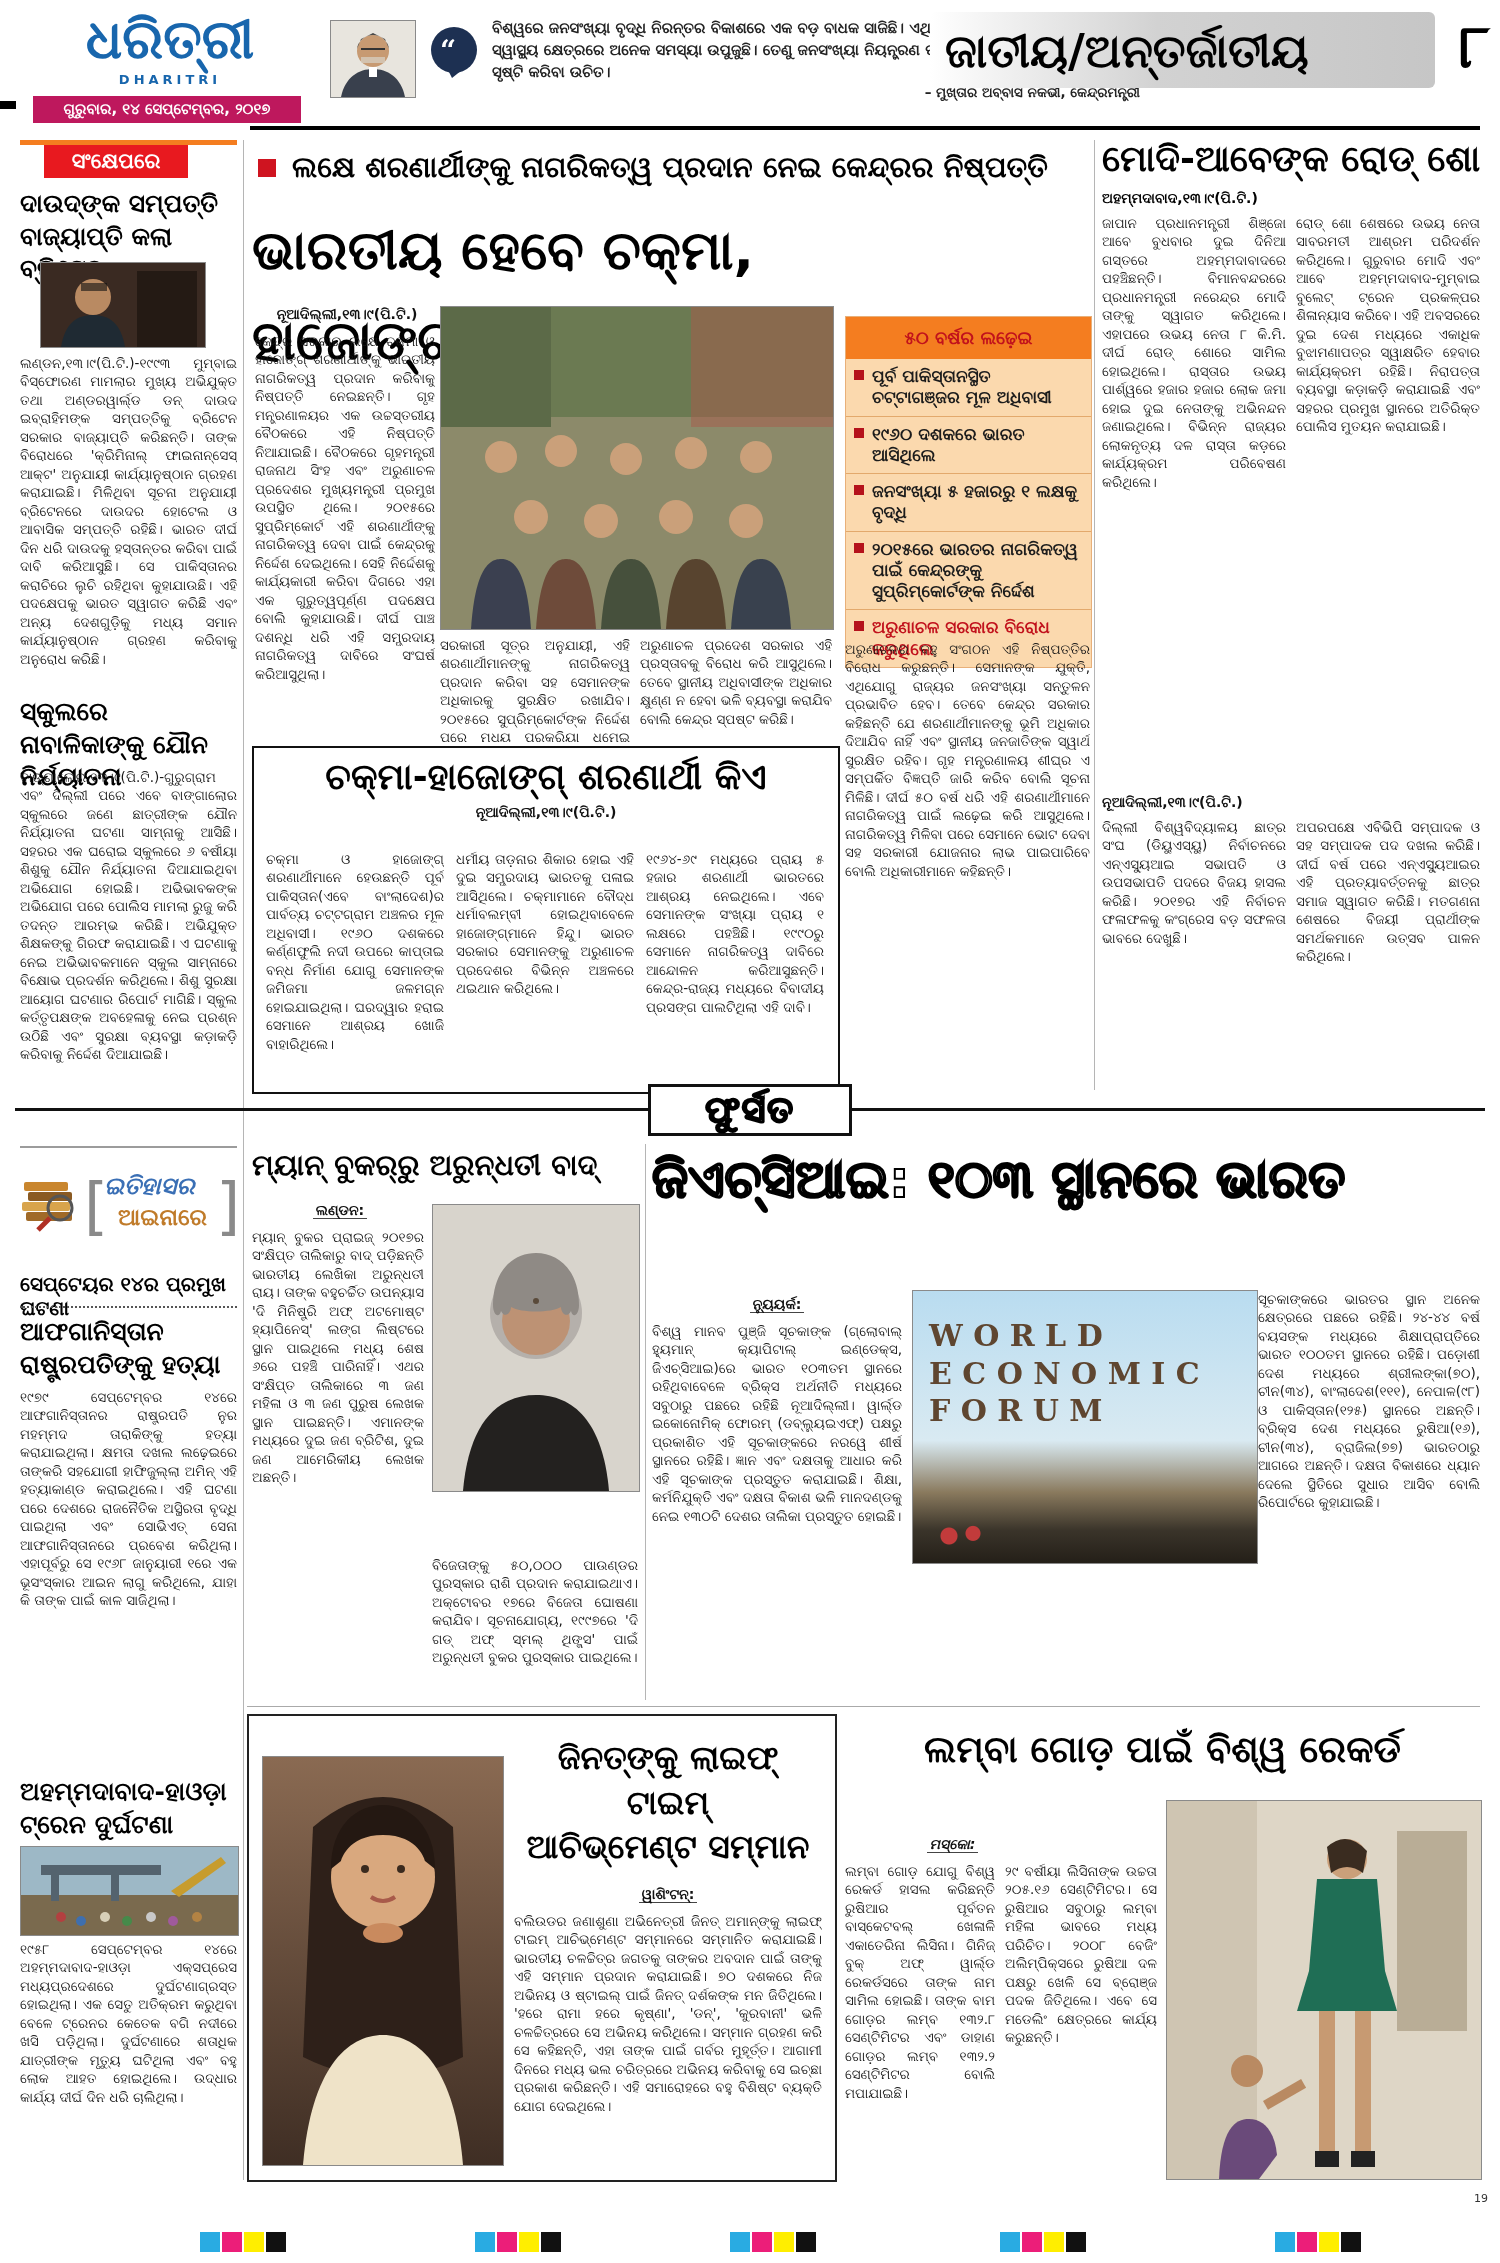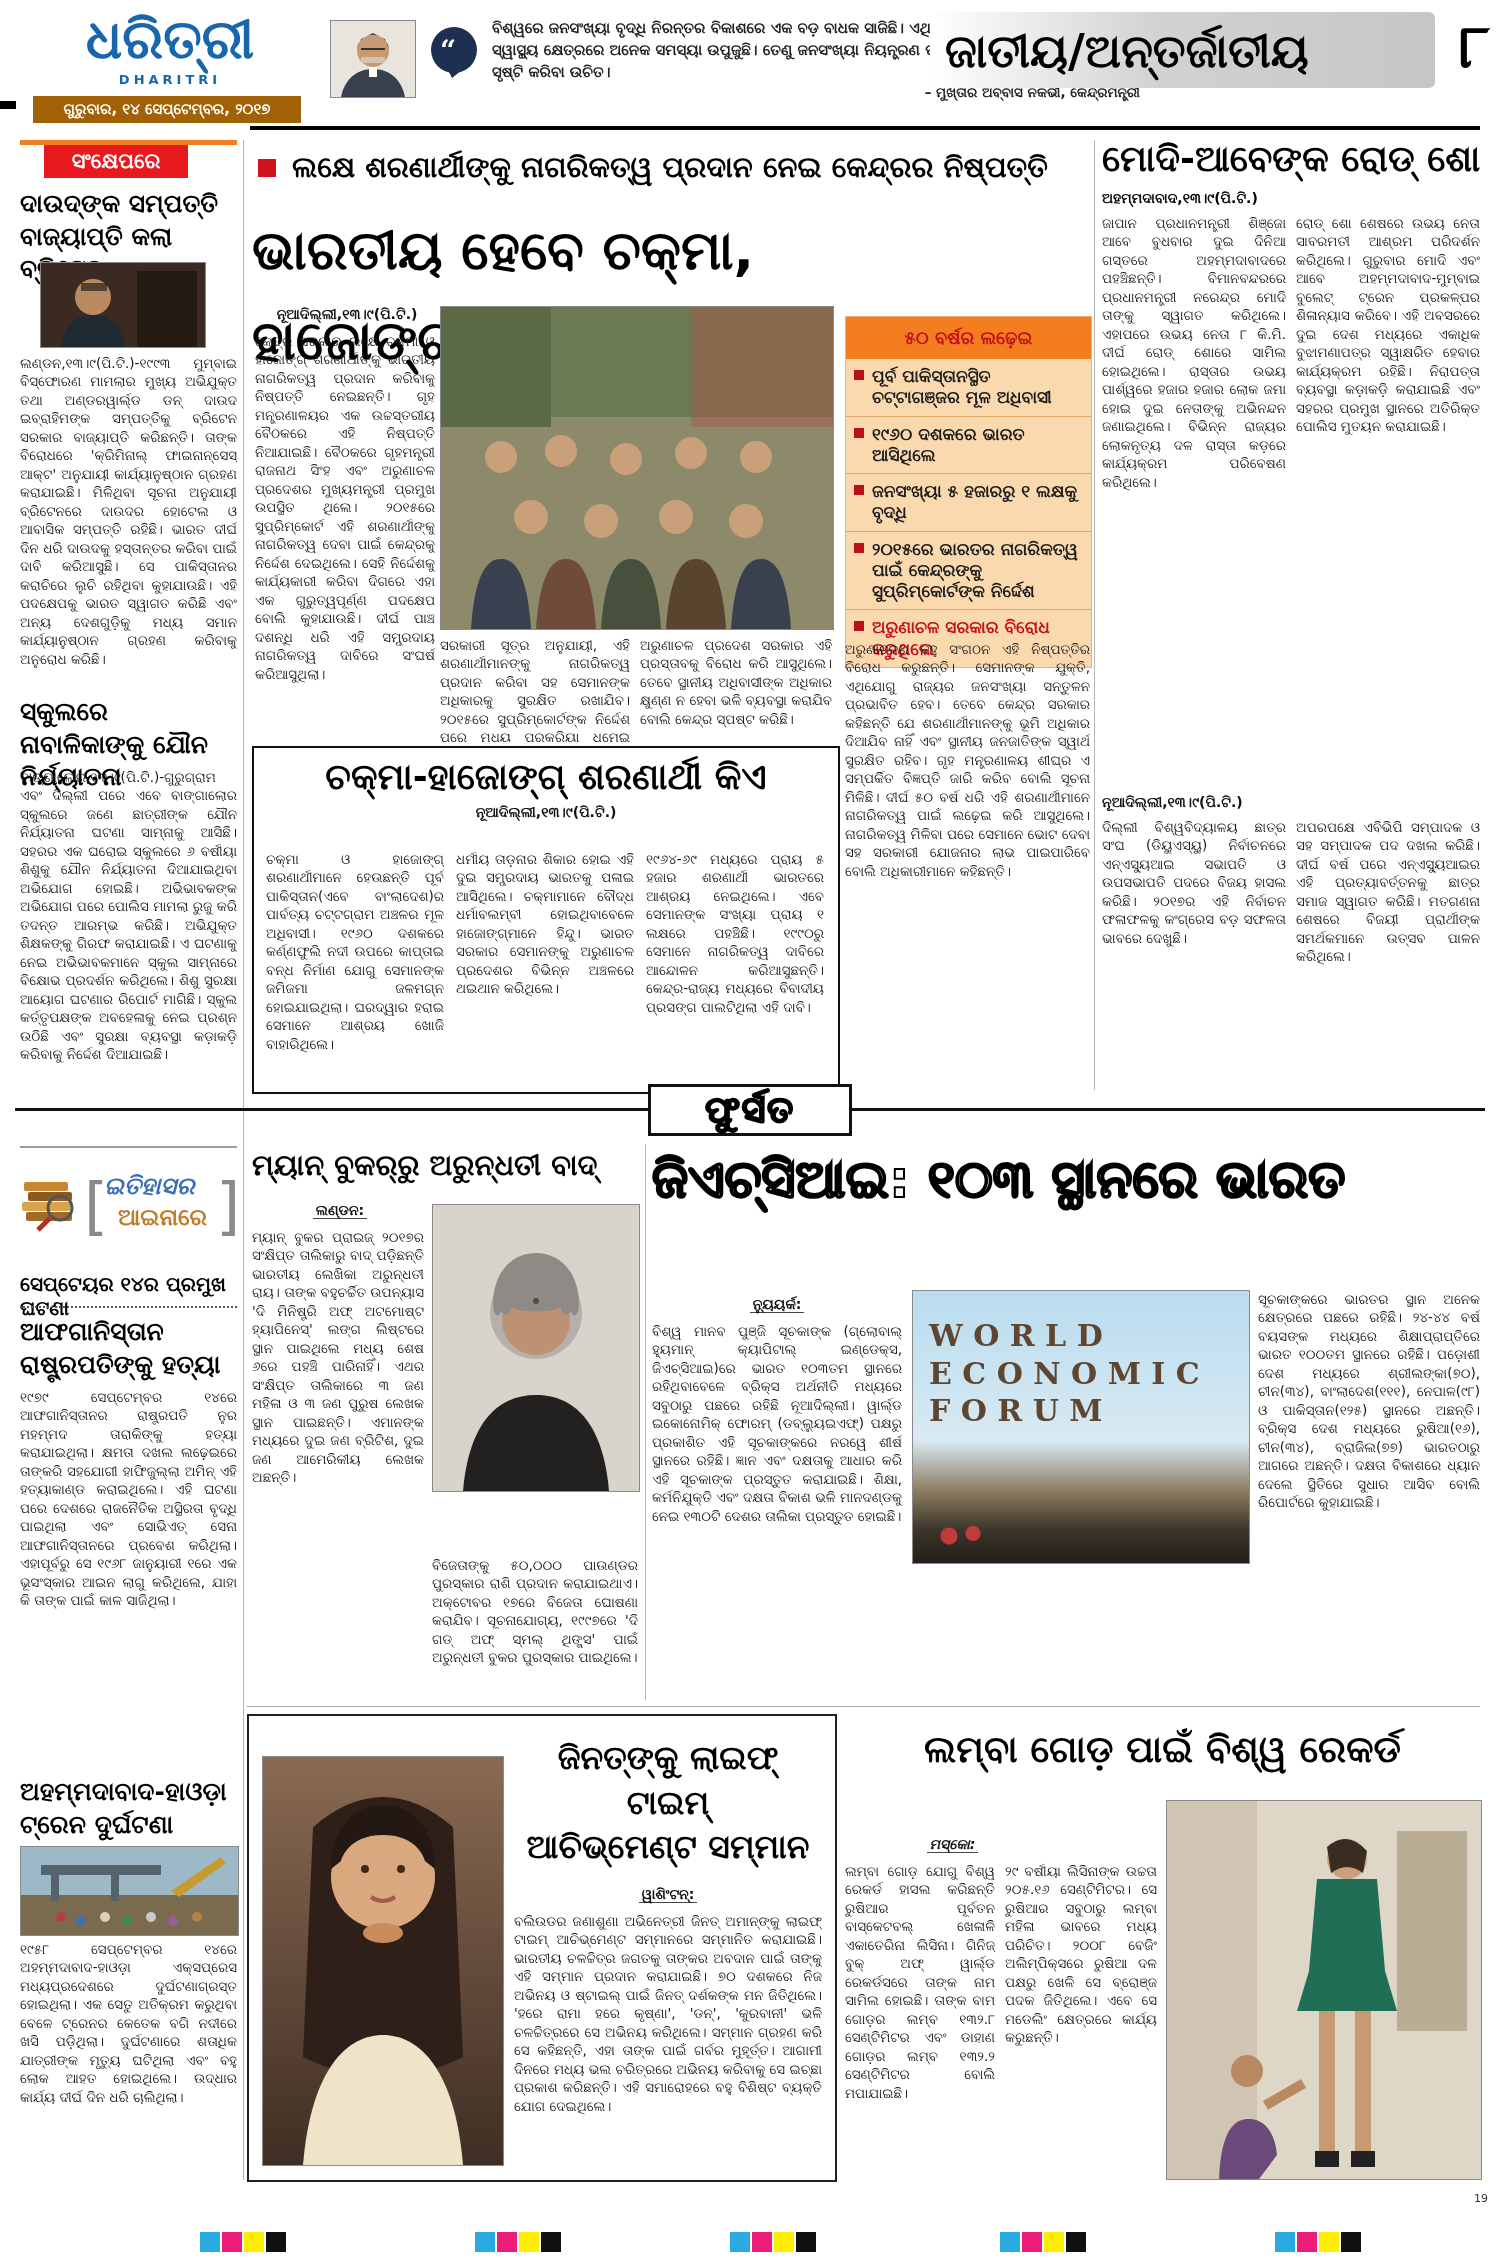--- a/index.html
+++ b/index.html
@@ -19,21 +19,21 @@
   .sq.c{background:#29abe2}.sq.m{background:#ec1e79}.sq.y{background:#ffee00}.sq.k{background:#111}
 </style>
 </head>
 <body>
 
 <div id="page">
 
   <div class="abs" style="left:60px;top:8px;width:220px;height:64px;text-align:center;font-size:54px;font-weight:bold;color:#1866ad;line-height:64px;">ଧରିତ୍ରୀ</div>
   <div class="abs" style="left:60px;top:72px;width:220px;height:16px;text-align:center;font-size:13px;font-weight:bold;color:#1866ad;letter-spacing:4px;">DHARITRI</div>
   <div class="abs" style="left:0px;top:101px;width:16px;height:8px;background:#000;"></div>
-  <div class="abs" style="left:33px;top:96px;width:268px;height:27px;background:#a16207;color:#fff;text-align:center;font-size:15px;font-weight:bold;line-height:27px;">ଗୁରୁବାର, ୧୪ ସେପ୍ଟେମ୍ବର, ୨୦୧୭</div>
+  <div class="abs" style="left:33px;top:96px;width:268px;height:27px;background:#be185d;color:#fff;text-align:center;font-size:15px;font-weight:bold;line-height:27px;">ଗୁରୁବାର, ୧୪ ସେପ୍ଟେମ୍ବର, ୨୦୧୭</div>
 
   <div class="photo" style="left:330px;top:20px;width:84px;height:76px;">
     <svg width="84" height="76" viewBox="0 0 84 76">
         <rect width="84" height="76" fill="#e8e5de"></rect>
         <circle cx="42" cy="30" r="16" fill="#c79a72"></circle>
         <path d="M42 14a16 16 0 0 1 16 14l-4-10-12-6-12 6-4 10a16 16 0 0 1 16-14z" fill="#4a4a4a"></path>
         <rect x="30" y="36" width="24" height="6" fill="#d9d3c8" opacity="0.7"></rect>
         <path d="M10 76c4-20 18-28 32-28s28 8 32 28z" fill="#39404d"></path>
         <rect x="38" y="46" width="8" height="10" fill="#fff"></rect>
         <line x1="30" y1="28" x2="54" y2="28" stroke="#333" stroke-width="2"></line>
@@ -206,21 +206,21 @@
   </div>
   <div class="body abs" style="left:252px;top:1228px;width:172px;height:470px;">ମ୍ୟାନ୍ ବୁକର ପ୍ରାଇଜ୍ ୨୦୧୭ର ସଂକ୍ଷିପ୍ତ ତାଲିକାରୁ ବାଦ୍ ପଡ଼ିଛନ୍ତି ଭାରତୀୟ ଲେଖିକା ଅରୁନ୍ଧତୀ ରାୟ। ତାଙ୍କ ବହୁଚର୍ଚ୍ଚିତ ଉପନ୍ୟାସ 'ଦି ମିନିଷ୍ଟ୍ରି ଅଫ୍ ଅଟମୋଷ୍ଟ ହ୍ୟାପିନେସ୍' ଲଙ୍ଗ ଲିଷ୍ଟରେ ସ୍ଥାନ ପାଇଥିଲେ ମଧ୍ୟ ଶେଷ ୬ରେ ପହଞ୍ଚି ପାରିନାହିଁ। ଏଥର ସଂକ୍ଷିପ୍ତ ତାଲିକାରେ ୩ ଜଣ ମହିଳା ଓ ୩ ଜଣ ପୁରୁଷ ଲେଖକ ସ୍ଥାନ ପାଇଛନ୍ତି। ଏମାନଙ୍କ ମଧ୍ୟରେ ଦୁଇ ଜଣ ବ୍ରିଟିଶ, ଦୁଇ ଜଣ ଆମେରିକୀୟ ଲେଖକ ଅଛନ୍ତି।</div>
   <div class="body abs" style="left:432px;top:1556px;width:206px;height:198px;">ବିଜେତାଙ୍କୁ ୫୦,୦୦୦ ପାଉଣ୍ଡର ପୁରସ୍କାର ରାଶି ପ୍ରଦାନ କରାଯାଇଥାଏ। ଅକ୍ଟୋବର ୧୭ରେ ବିଜେତା ଘୋଷଣା କରାଯିବ। ସୂଚନାଯୋଗ୍ୟ, ୧୯୯୭ରେ 'ଦି ଗଡ୍ ଅଫ୍ ସ୍ମଲ୍ ଥିଙ୍ଗ୍ସ' ପାଇଁ ଅରୁନ୍ଧତୀ ବୁକର ପୁରସ୍କାର ପାଇଥିଲେ।</div>
 
   <div class="vrule" style="left:645px;top:1144px;height:556px;"></div>
 
   <div class="abs outline-txt" style="left:652px;top:1144px;width:830px;font-size:52px;line-height:70px;">ଜିଏଚ୍‌ସିଆଇ: ୧୦୩ ସ୍ଥାନରେ ଭାରତ</div>
   <div class="dl abs" style="left:652px;top:1296px;width:250px;"><u>ନ୍ୟୁୟର୍କ:</u></div>
   <div class="body abs" style="left:652px;top:1322px;width:250px;height:376px;">ବିଶ୍ୱ ମାନବ ପୁଞ୍ଜି ସୂଚକାଙ୍କ (ଗ୍ଲୋବାଲ୍ ହ୍ୟୁମାନ୍ କ୍ୟାପିଟାଲ୍ ଇଣ୍ଡେକ୍ସ, ଜିଏଚ୍‌ସିଆଇ)ରେ ଭାରତ ୧୦୩ତମ ସ୍ଥାନରେ ରହିଥିବାବେଳେ ବ୍ରିକ୍ସ ଅର୍ଥନୀତି ମଧ୍ୟରେ ସବୁଠାରୁ ପଛରେ ରହିଛି ନୂଆଦିଲ୍ଲୀ। ୱାର୍ଲ୍ଡ ଇକୋନୋମିକ୍ ଫୋରମ୍ (ଡବ୍ଲ୍ୟୁଇଏଫ୍) ପକ୍ଷରୁ ପ୍ରକାଶିତ ଏହି ସୂଚକାଙ୍କରେ ନରୱେ ଶୀର୍ଷ ସ୍ଥାନରେ ରହିଛି। ଜ୍ଞାନ ଏବଂ ଦକ୍ଷତାକୁ ଆଧାର କରି ଏହି ସୂଚକାଙ୍କ ପ୍ରସ୍ତୁତ କରାଯାଇଛି। ଶିକ୍ଷା, କର୍ମନିଯୁକ୍ତି ଏବଂ ଦକ୍ଷତା ବିକାଶ ଭଳି ମାନଦଣ୍ଡକୁ ନେଇ ୧୩୦ଟି ଦେଶର ତାଲିକା ପ୍ରସ୍ତୁତ ହୋଇଛି।</div>
 
-  <div class="photo" style="left:912px;top:1290px;width:336px;height:272px;">
+  <div class="photo" style="left:912px;top:1290px;width:336px;height:272px;padding-left:8px;">
     <div style="position:absolute;inset:0;background:linear-gradient(to bottom,#b9dcf0 0%,#d9eaf2 55%,#8a7a5e 74%,#3a342a 88%,#241f18 100%);"></div>
     <div style="position:absolute;left:16px;top:26px;font-family:'DejaVu Serif',serif;font-weight:bold;color:#5f4630;font-size:30px;line-height:1.25;">
       <div>W O R L D</div>
       <div>E C O N O M I C</div>
       <div>F O R U M</div>
     </div>
     <div style="position:absolute;left:18px;bottom:14px;width:60px;height:26px;background:radial-gradient(circle at 30% 50%, #c23b3b 0 8px, transparent 9px),radial-gradient(circle at 70% 40%, #c23b3b 0 7px, transparent 8px);"></div>
   </div>
   <div class="body abs" style="left:1258px;top:1290px;width:222px;height:408px;">ସୂଚକାଙ୍କରେ ଭାରତର ସ୍ଥାନ ଅନେକ କ୍ଷେତ୍ରରେ ପଛରେ ରହିଛି। ୨୪-୪୪ ବର୍ଷ ବୟସଙ୍କ ମଧ୍ୟରେ ଶିକ୍ଷାପ୍ରାପ୍ତିରେ ଭାରତ ୧୦୦ତମ ସ୍ଥାନରେ ରହିଛି। ପଡ଼ୋଶୀ ଦେଶ ମଧ୍ୟରେ ଶ୍ରୀଲଙ୍କା(୭୦), ଚୀନ(୩୪), ବାଂଲାଦେଶ(୧୧୧), ନେପାଳ(୯୮) ଓ ପାକିସ୍ତାନ(୧୨୫) ସ୍ଥାନରେ ଅଛନ୍ତି। ବ୍ରିକ୍ସ ଦେଶ ମଧ୍ୟରେ ରୁଷିଆ(୧୬), ଚୀନ(୩୪), ବ୍ରାଜିଲ(୭୭) ଭାରତଠାରୁ ଆଗରେ ଅଛନ୍ତି। ଦକ୍ଷତା ବିକାଶରେ ଧ୍ୟାନ ଦେଲେ ସ୍ଥିତିରେ ସୁଧାର ଆସିବ ବୋଲି ରିପୋର୍ଟରେ କୁହାଯାଇଛି।</div>
 

